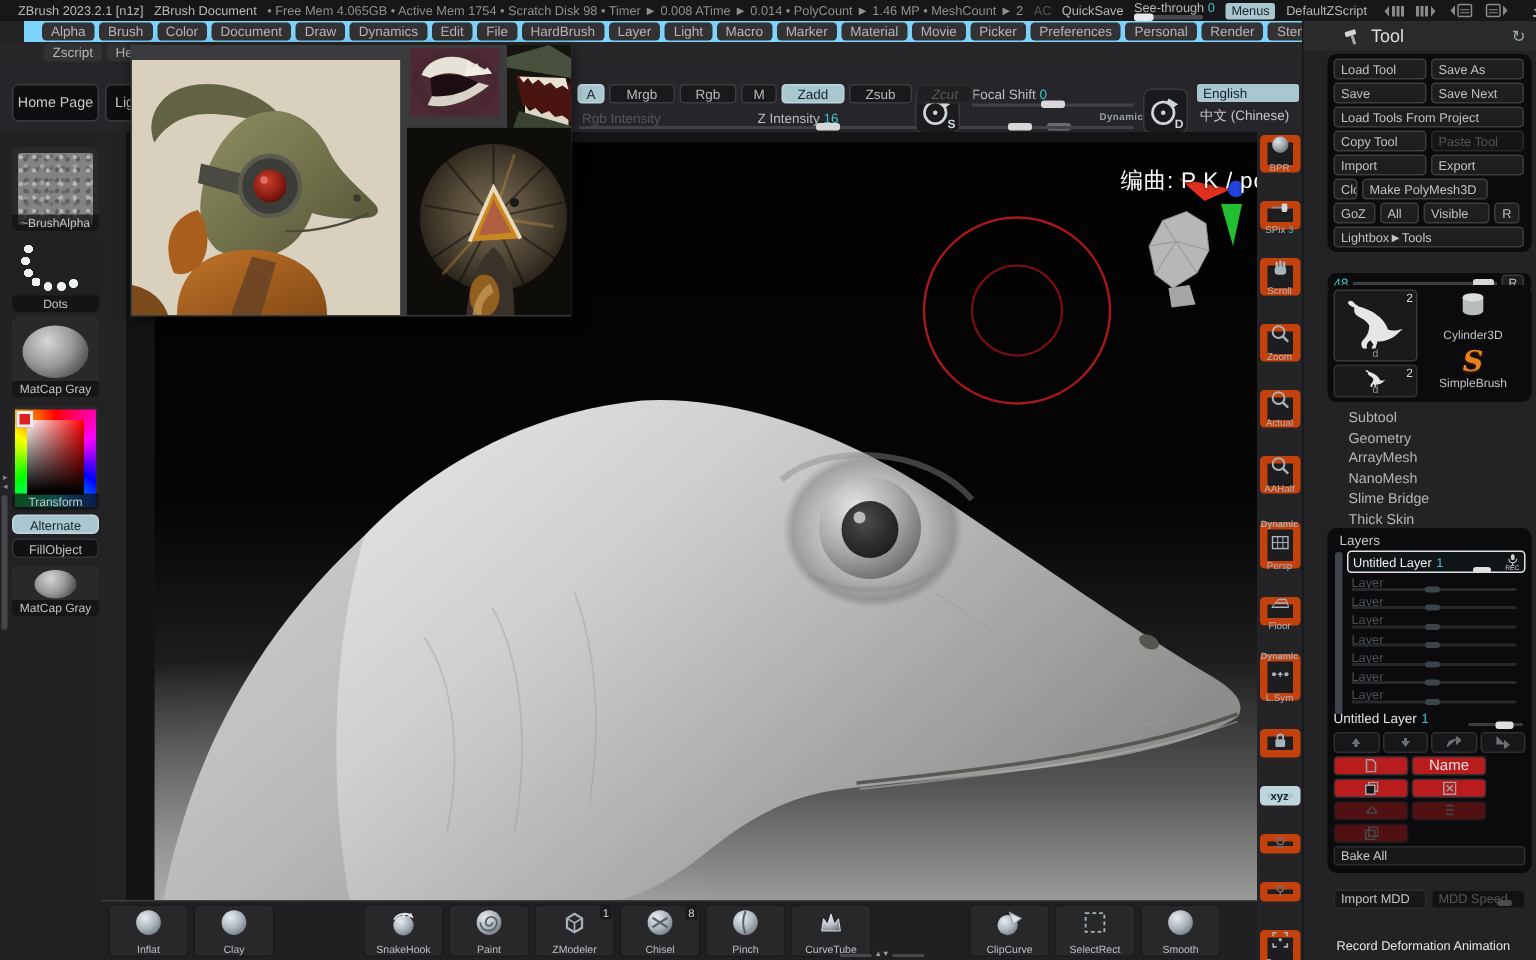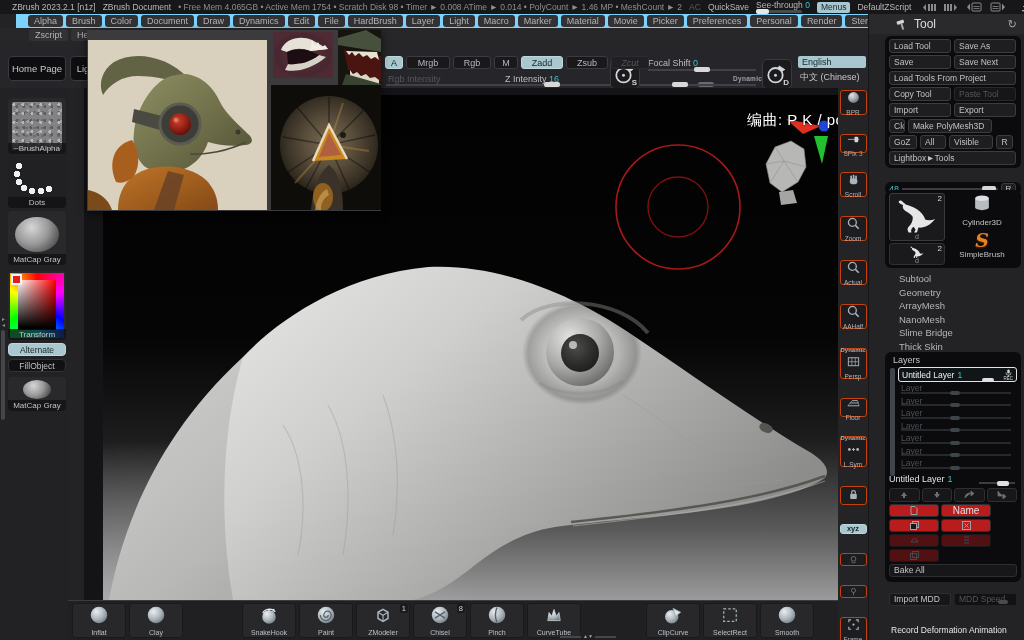--- a/index.html
+++ b/index.html
@@ -95,21 +95,21 @@
   #doc svg{position:absolute;left:0;top:0}
   .annotation{position:absolute;left:644px;top:16px;font-size:15px;color:#fff;letter-spacing:.5px;white-space:nowrap;text-shadow:0 0 2px #000}
   
   #refoverlay{position:absolute;left:87px;top:30px;width:294px;height:181px;background:#3b3b3d;
     box-shadow:0 2px 8px rgba(0,0,0,.6);z-index:6}
   #refoverlay .img{position:absolute;overflow:hidden}
   
   #rightstrip{position:absolute;left:838px;top:88px;width:30px;height:552px;background:#242427;
     display:flex;flex-direction:column;align-items:center;padding-top:2px}
   .rs-item{width:27px;display:flex;flex-direction:column;align-items:center;justify-content:center;
-    background:#1d1d20;border:1px solid #c2410c;border-radius:3px;margin-bottom:19px;position:relative}
+    background:#1d1d20;border:5px solid #c2410c;border-radius:3px;margin-bottom:19px;position:relative}
   .rs-item .mini{font-size:6px;font-weight:bold;color:#a8b0b6;line-height:6px;margin-top:1px}
   .rs-item .rlbl{font-size:6.5px;color:#aeb6bc;line-height:7px;margin-bottom:1px;white-space:nowrap}
   .rs-item .tv{color:#3fc1c9;font-size:6.5px;margin-left:2px}
   .rs-item .lrow{display:flex;align-items:baseline}
   .rs-item svg.ic{width:15px;height:15px;margin-top:1px}
   .rs-item.sz-md{height:25px}.rs-item.sz-sm{height:19px}.rs-item.sz-xs{height:13px}
   .rs-item.sz-xs svg.ic{width:11px;height:11px;margin:0}
   .rs-item.active{background:#a9c7ce;border-color:#bfd6dc}
   .rs-item.active .rlbl{color:#16262a;font-size:7.5px;font-weight:bold}
   .rs-item.disabled{opacity:.45}

